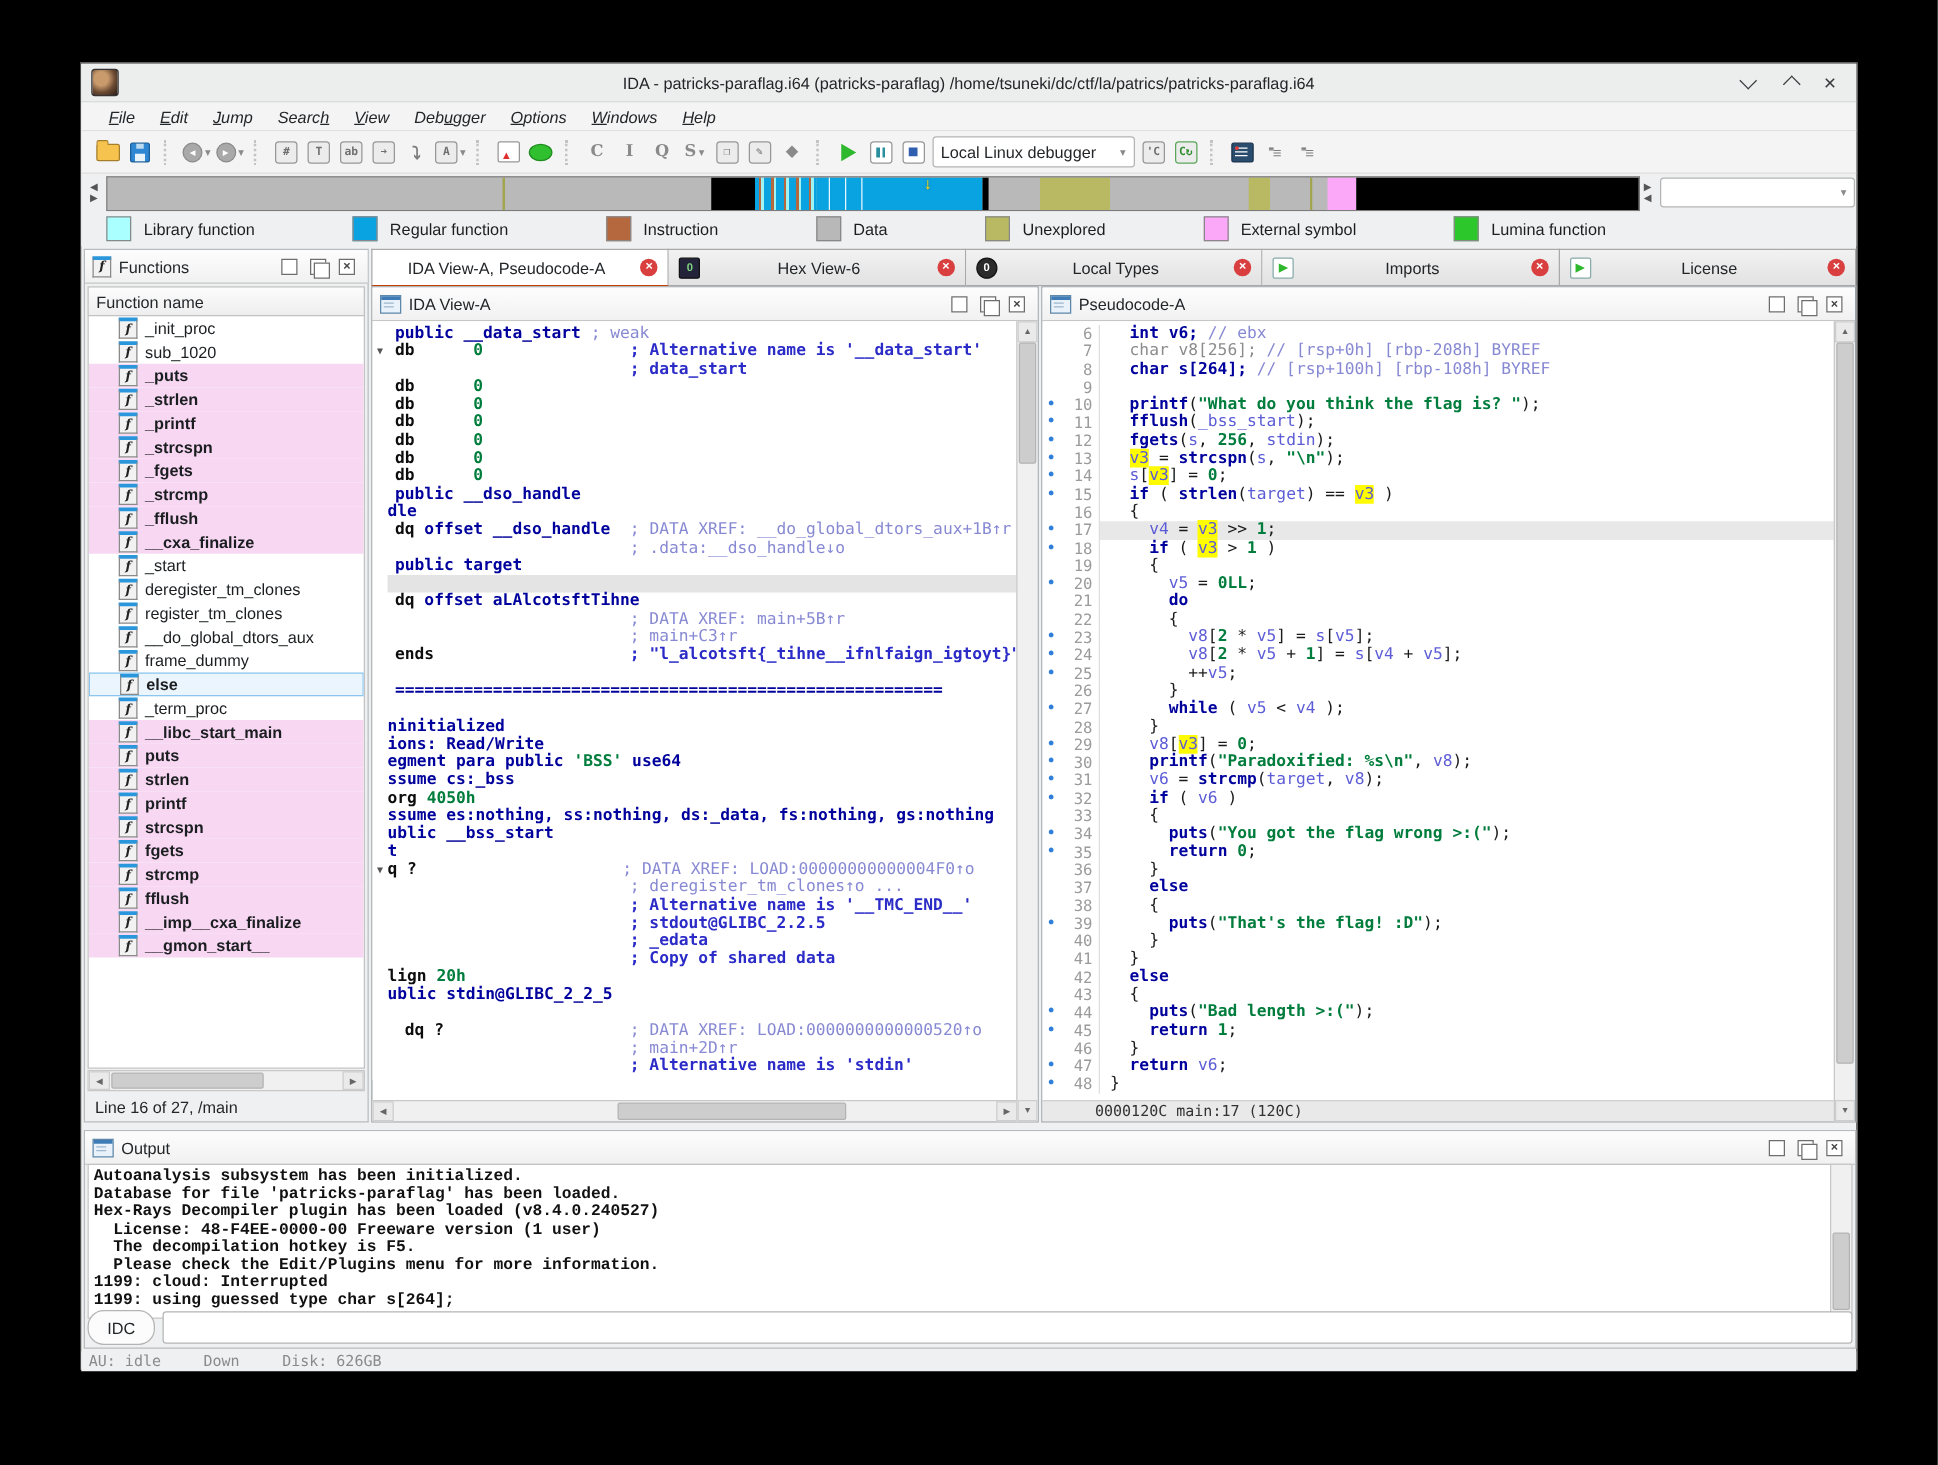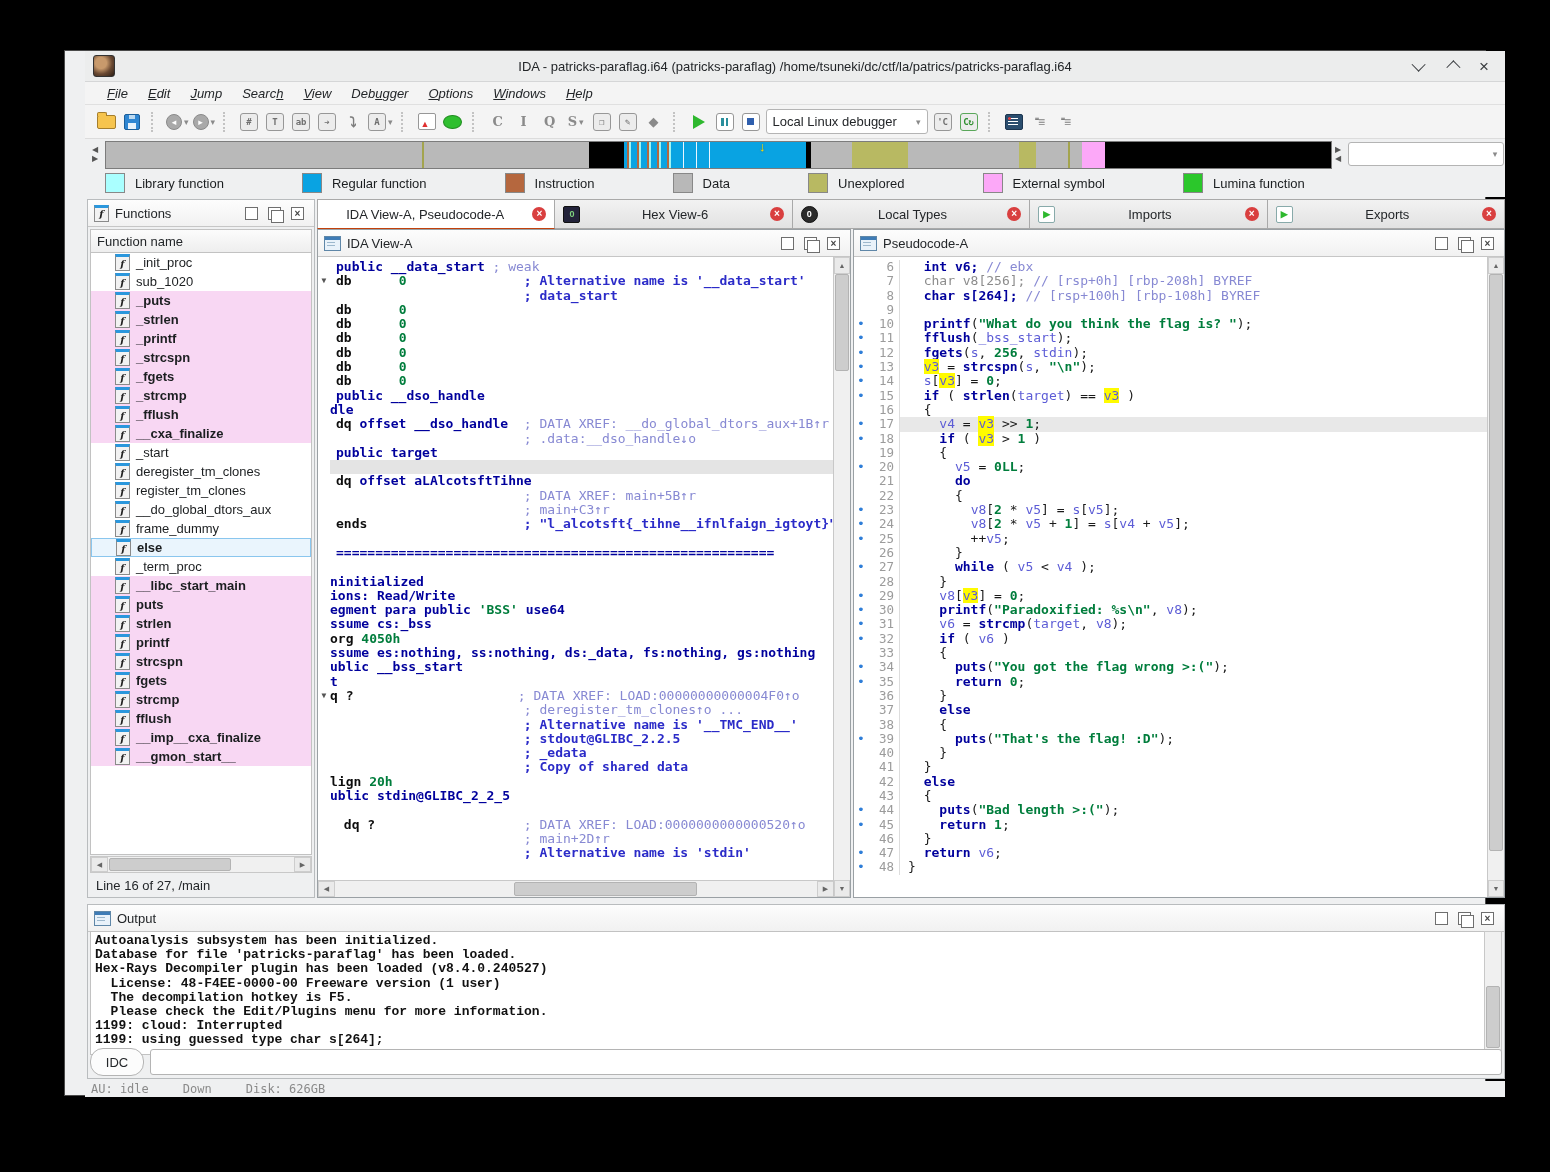--- a/index.html
+++ b/index.html
@@ -1,19 +1,19 @@
 <!DOCTYPE html>
 <html><head>
 <meta charset="utf-8">
 <style>
   html,body{margin:0;padding:0;background:#000;width:1550px;height:1172px;overflow:hidden;
     font-family:"Liberation Sans",sans-serif;-webkit-font-smoothing:antialiased;}
   #win{position:absolute;left:64px;top:50px;width:1422px;height:1046px;background:#eff0f1;
     border:1px solid #4a4a4a;box-sizing:border-box;font-size:13px;color:#1b1e20;}
-  .abs{position:absolute;box-sizing:border-box;margin-left:20px;}
+  .abs{position:absolute;box-sizing:border-box;}
   
   .titlebar{left:0;top:0;width:100%;height:31px;background:#eceded;border-bottom:1px solid #d5d6d7;
     display:flex;align-items:center;}
   .appicon{width:20px;height:20px;margin-left:8px;border-radius:3px;
     background:radial-gradient(circle at 35% 35%, #c89a6c 0 30%, #6b4a33 60%, #2a1c14 100%);border:1px solid #333;}
   .titletext{position:absolute;left:0;right:0;text-align:center;color:#232629;font-size:13px;}
   .winctl{margin-left:auto;display:flex;gap:22px;padding-right:16px;align-items:center;}
   .chev{width:9px;height:9px;border-left:1.8px solid #3a3d40;border-bottom:1.8px solid #3a3d40;display:inline-block;}
   .chev.down{transform:rotate(-45deg) translateY(-2px);}
   .chev.up{transform:rotate(135deg) translateY(-2px);}
@@ -496,21 +496,21 @@
         <span class="lbl">Local Types</span>
         <span class="closedot">×</span>
       </div>
       <div class="tab">
         <span class="tabicon ti-imp">▶</span>
         <span class="lbl">Imports</span>
         <span class="closedot">×</span>
       </div>
       <div class="tab">
         <span class="tabicon ti-exp">▶</span>
-        <span class="lbl">Exports</span>
+        <span class="lbl">License</span>
         <span class="closedot">×</span>
       </div>
     </div>
 
   <div class="abs" id="idapane">
     <div class="ptitle">
       <span class="dockicon"></span>
       <span>IDA View-A</span>
       <span class="pbtns">
         <span class="wbtn"></span>
@@ -535,20 +535,21 @@
     <div class="ptitle">
       <span class="dockicon"></span>
       <span>Pseudocode-A</span>
       <span class="pbtns">
         <span class="wbtn"></span>
         <span class="wbtn float"></span>
         <span class="wbtn close">×</span>
       </span>
     </div>
     <div class="code" id="pseudo-lines"><div class="pl"><span class="dot"></span><span class="ln">6</span><span class="body"><span class="c-k">  int v6;</span><span class="c-c"> // ebx</span></span></div><div class="pl"><span class="dot"></span><span class="ln">7</span><span class="body"><span class="c-g">  char v8[256];</span><span class="c-c"> // [rsp+0h] [rbp-208h] BYREF</span></span></div><div class="pl"><span class="dot"></span><span class="ln">8</span><span class="body"><span class="c-k">  char s[264];</span><span class="c-c"> // [rsp+100h] [rbp-108h] BYREF</span></span></div><div class="pl"><span class="dot"></span><span class="ln">9</span><span class="body"></span></div><div class="pl"><span class="dot">•</span><span class="ln">10</span><span class="body"><span class="c-p">  </span><span class="c-k">printf</span><span class="c-p">(</span><span class="c-n">"What do you think the flag is? "</span><span class="c-p">);</span></span></div><div class="pl"><span class="dot">•</span><span class="ln">11</span><span class="body"><span class="c-p">  </span><span class="c-k">fflush</span><span class="c-p">(</span><span class="c-v">_bss_start</span><span class="c-p">);</span></span></div><div class="pl"><span class="dot">•</span><span class="ln">12</span><span class="body"><span class="c-p">  </span><span class="c-k">fgets</span><span class="c-p">(</span><span class="c-v">s</span><span class="c-p">, </span><span class="c-n">256</span><span class="c-p">, </span><span class="c-v">stdin</span><span class="c-p">);</span></span></div><div class="pl"><span class="dot">•</span><span class="ln">13</span><span class="body"><span class="c-p">  </span><span class="c-h">v3</span><span class="c-p"> = </span><span class="c-k">strcspn</span><span class="c-p">(</span><span class="c-v">s</span><span class="c-p">, </span><span class="c-n">"\n"</span><span class="c-p">);</span></span></div><div class="pl"><span class="dot">•</span><span class="ln">14</span><span class="body"><span class="c-p">  </span><span class="c-v">s</span><span class="c-p">[</span><span class="c-h">v3</span><span class="c-p">] = </span><span class="c-n">0</span><span class="c-p">;</span></span></div><div class="pl"><span class="dot">•</span><span class="ln">15</span><span class="body"><span class="c-p">  </span><span class="c-k">if</span><span class="c-p"> ( </span><span class="c-k">strlen</span><span class="c-p">(</span><span class="c-v">target</span><span class="c-p">) == </span><span class="c-h">v3</span><span class="c-p"> )</span></span></div><div class="pl"><span class="dot"></span><span class="ln">16</span><span class="body"><span class="c-p">  {</span></span></div><div class="pl cur"><span class="dot">•</span><span class="ln">17</span><span class="body"><span class="c-p">    </span><span class="c-v">v4</span><span class="c-p"> = </span><span class="c-h">v3</span><span class="c-p"> &gt;&gt; </span><span class="c-n">1</span><span class="c-p">;</span></span></div><div class="pl"><span class="dot">•</span><span class="ln">18</span><span class="body"><span class="c-p">    </span><span class="c-k">if</span><span class="c-p"> ( </span><span class="c-h">v3</span><span class="c-p"> &gt; </span><span class="c-n">1</span><span class="c-p"> )</span></span></div><div class="pl"><span class="dot"></span><span class="ln">19</span><span class="body"><span class="c-p">    {</span></span></div><div class="pl"><span class="dot">•</span><span class="ln">20</span><span class="body"><span class="c-p">      </span><span class="c-v">v5</span><span class="c-p"> = </span><span class="c-n">0LL</span><span class="c-p">;</span></span></div><div class="pl"><span class="dot"></span><span class="ln">21</span><span class="body"><span class="c-p">      </span><span class="c-k">do</span></span></div><div class="pl"><span class="dot"></span><span class="ln">22</span><span class="body"><span class="c-p">      {</span></span></div><div class="pl"><span class="dot">•</span><span class="ln">23</span><span class="body"><span class="c-p">        </span><span class="c-v">v8</span><span class="c-p">[</span><span class="c-n">2</span><span class="c-p"> * </span><span class="c-v">v5</span><span class="c-p">] = </span><span class="c-v">s</span><span class="c-p">[</span><span class="c-v">v5</span><span class="c-p">];</span></span></div><div class="pl"><span class="dot">•</span><span class="ln">24</span><span class="body"><span class="c-p">        </span><span class="c-v">v8</span><span class="c-p">[</span><span class="c-n">2</span><span class="c-p"> * </span><span class="c-v">v5</span><span class="c-p"> + </span><span class="c-n">1</span><span class="c-p">] = </span><span class="c-v">s</span><span class="c-p">[</span><span class="c-v">v4</span><span class="c-p"> + </span><span class="c-v">v5</span><span class="c-p">];</span></span></div><div class="pl"><span class="dot">•</span><span class="ln">25</span><span class="body"><span class="c-p">        ++</span><span class="c-v">v5</span><span class="c-p">;</span></span></div><div class="pl"><span class="dot"></span><span class="ln">26</span><span class="body"><span class="c-p">      }</span></span></div><div class="pl"><span class="dot">•</span><span class="ln">27</span><span class="body"><span class="c-p">      </span><span class="c-k">while</span><span class="c-p"> ( </span><span class="c-v">v5</span><span class="c-p"> &lt; </span><span class="c-v">v4</span><span class="c-p"> );</span></span></div><div class="pl"><span class="dot"></span><span class="ln">28</span><span class="body"><span class="c-p">    }</span></span></div><div class="pl"><span class="dot">•</span><span class="ln">29</span><span class="body"><span class="c-p">    </span><span class="c-v">v8</span><span class="c-p">[</span><span class="c-h">v3</span><span class="c-p">] = </span><span class="c-n">0</span><span class="c-p">;</span></span></div><div class="pl"><span class="dot">•</span><span class="ln">30</span><span class="body"><span class="c-p">    </span><span class="c-k">printf</span><span class="c-p">(</span><span class="c-n">"Paradoxified: %s\n"</span><span class="c-p">, </span><span class="c-v">v8</span><span class="c-p">);</span></span></div><div class="pl"><span class="dot">•</span><span class="ln">31</span><span class="body"><span class="c-p">    </span><span class="c-v">v6</span><span class="c-p"> = </span><span class="c-k">strcmp</span><span class="c-p">(</span><span class="c-v">target</span><span class="c-p">, </span><span class="c-v">v8</span><span class="c-p">);</span></span></div><div class="pl"><span class="dot">•</span><span class="ln">32</span><span class="body"><span class="c-p">    </span><span class="c-k">if</span><span class="c-p"> ( </span><span class="c-v">v6</span><span class="c-p"> )</span></span></div><div class="pl"><span class="dot"></span><span class="ln">33</span><span class="body"><span class="c-p">    {</span></span></div><div class="pl"><span class="dot">•</span><span class="ln">34</span><span class="body"><span class="c-p">      </span><span class="c-k">puts</span><span class="c-p">(</span><span class="c-n">"You got the flag wrong &gt;:("</span><span class="c-p">);</span></span></div><div class="pl"><span class="dot">•</span><span class="ln">35</span><span class="body"><span class="c-p">      </span><span class="c-k">return</span><span class="c-p"> </span><span class="c-n">0</span><span class="c-p">;</span></span></div><div class="pl"><span class="dot"></span><span class="ln">36</span><span class="body"><span class="c-p">    }</span></span></div><div class="pl"><span class="dot"></span><span class="ln">37</span><span class="body"><span class="c-p">    </span><span class="c-k">else</span></span></div><div class="pl"><span class="dot"></span><span class="ln">38</span><span class="body"><span class="c-p">    {</span></span></div><div class="pl"><span class="dot">•</span><span class="ln">39</span><span class="body"><span class="c-p">      </span><span class="c-k">puts</span><span class="c-p">(</span><span class="c-n">"That's the flag! :D"</span><span class="c-p">);</span></span></div><div class="pl"><span class="dot"></span><span class="ln">40</span><span class="body"><span class="c-p">    }</span></span></div><div class="pl"><span class="dot"></span><span class="ln">41</span><span class="body"><span class="c-p">  }</span></span></div><div class="pl"><span class="dot"></span><span class="ln">42</span><span class="body"><span class="c-p">  </span><span class="c-k">else</span></span></div><div class="pl"><span class="dot"></span><span class="ln">43</span><span class="body"><span class="c-p">  {</span></span></div><div class="pl"><span class="dot">•</span><span class="ln">44</span><span class="body"><span class="c-p">    </span><span class="c-k">puts</span><span class="c-p">(</span><span class="c-n">"Bad length &gt;:("</span><span class="c-p">);</span></span></div><div class="pl"><span class="dot">•</span><span class="ln">45</span><span class="body"><span class="c-p">    </span><span class="c-k">return</span><span class="c-p"> </span><span class="c-n">1</span><span class="c-p">;</span></span></div><div class="pl"><span class="dot"></span><span class="ln">46</span><span class="body"><span class="c-p">  }</span></span></div><div class="pl"><span class="dot">•</span><span class="ln">47</span><span class="body"><span class="c-p">  </span><span class="c-k">return</span><span class="c-p"> </span><span class="c-v">v6</span><span class="c-p">;</span></span></div><div class="pl"><span class="dot">•</span><span class="ln">48</span><span class="body"><span class="c-p">}</span></span></div></div>
+    <div id="pseudo-status">0000120C main:17 (120C)</div>
     <div class="vscroll">
       <span class="sb-arrow" style="top:0;">▲</span>
         <span class="sb-arrow" style="bottom:0;">▼</span>
       <span class="sb-thumb" style="top:17px;height:575px;"></span>
     </div>
   </div>
 
   <div class="abs panel" id="outputdock">
     <div class="ptitle">
       <span class="dockicon"></span>

